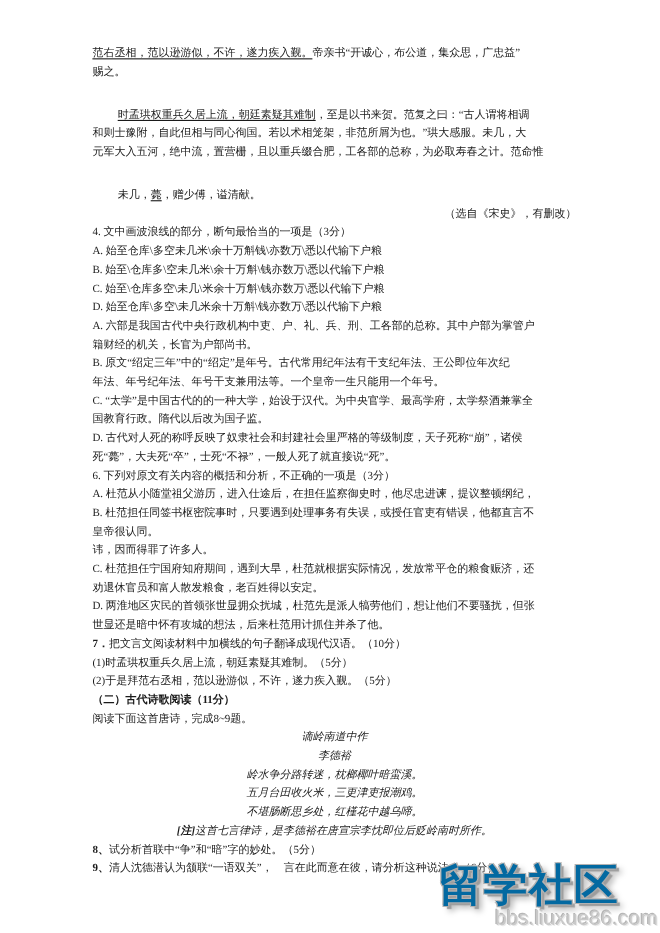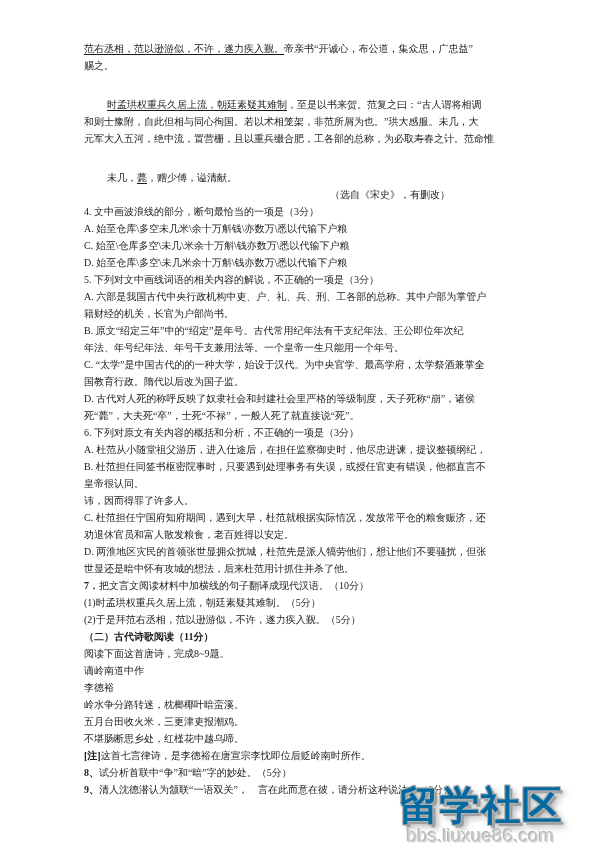--- a/index.html
+++ b/index.html
@@ -5,52 +5,52 @@
   *{box-sizing:border-box;}
   html,body{margin:0;padding:0;}
   body{
     width:600px;height:848px;position:relative;overflow:hidden;
     background:#ffffff;color:#1a1a1a;
     font-family:"Liberation Serif","DejaVu Serif",serif;
   }
   .doc{position:absolute;left:84px;top:40px;width:440px;}
   .line{font-size:10px;line-height:17px;height:17px;white-space:nowrap;}
   .ind{padding-left:23px;margin-top:22px;}
-  .ctr{}
-  .src{padding-left:246px;}
+  .ctr{text-align:center;font-style:italic;}
+  .src{padding-left:246px;text-align:right;}
   .u{text-decoration:underline;text-underline-offset:2px;text-decoration-thickness:1px;}
   .b{font-weight:bold;}
   .wm{position:absolute;right:2px;bottom:2px;width:235px;text-align:center;}
   .wm-brand{
     font-family:"Liberation Sans",sans-serif;font-weight:bold;
     font-size:40px;line-height:42px;letter-spacing:1px;color:#0369a1;
     text-shadow:-1px -1px 0 #b2b2b2,1px -1px 0 #b2b2b2,-1px 1px 0 #b2b2b2,
                 1px 1px 0 #a8a8a8,3px 3px 1px #9c9c9c,5px 5px 6px #a5a5a5;
   }
   .wm-url{
     font-family:"Liberation Sans",sans-serif;font-size:19px;line-height:20px;
-    color:#c9c9c9;text-shadow:1px 1px 0 #ededed,-1px -1px 0 #b5b5b5;
+    color:#c9c9c9;text-shadow:1px 1px 0 #ededed,-1px -1px 0 #b5b5b5;text-align:right;
   }
 </style>
 </head>
 <body>
 
 <div class="doc">
     <div class="line"><span class="u">范右丞相，范以逊游似，不许，遂力疾入觐。</span><span>帝亲书“开诚心，布公道，集众思，广忠益”</span></div>
     <div class="line"><span>赐之。</span></div>
     <div class="line ind"><span class="u">时孟珙权重兵久居上流，朝廷素疑其难制</span><span>，至是以书来贺。范复之曰：“古人谓将相调</span></div>
     <div class="line"><span>和则士豫附，自此但相与同心徇国。若以术相笼架，非范所屑为也。”珙大感服。未几，大</span></div>
     <div class="line"><span>元军大入五河，绝中流，置营栅，且以重兵缀合肥，工各部的总称，为必取寿春之计。范命惟</span></div>
     <div class="line ind"><span>未几，</span><span class="u">薨</span><span>，赠少傅，谥清献。</span></div>
     <div class="line src"><span>（选自《宋史》，有删改）</span></div>
     <div class="line"><span>4. 文中画波浪线的部分，断句最恰当的一项是（3分）</span></div>
     <div class="line"><span>A. 始至仓库\多空未几米\余十万斛钱\亦数万\悉以代输下户粮</span></div>
+    <div class="line"><span>B. 始至\仓库多\空未几米\余十万斛\钱亦数万\悉以代输下户粮</span></div>
     <div class="line"><span>C. 始至\仓库多空\未几\米余十万斛\钱亦数万\悉以代输下户粮</span></div>
     <div class="line"><span>D. 始至仓库\多空\未几米余十万斛\钱亦数万\悉以代输下户粮</span></div>
-    <div class="line"><span>5. 下列对文中画线词语的相关内容的解说，不正确的一项是（3分）</span></div>
     <div class="line"><span>A. 六部是我国古代中央行政机构中吏、户、礼、兵、刑、工各部的总称。其中户部为掌管户</span></div>
     <div class="line"><span>籍财经的机关，长官为户部尚书。</span></div>
     <div class="line"><span>B. 原文“绍定三年”中的“绍定”是年号。古代常用纪年法有干支纪年法、王公即位年次纪</span></div>
     <div class="line"><span>年法、年号纪年法、年号干支兼用法等。一个皇帝一生只能用一个年号。</span></div>
     <div class="line"><span>C. “太学”是中国古代的的一种大学，始设于汉代。为中央官学、最高学府，太学祭酒兼掌全</span></div>
     <div class="line"><span>国教育行政。隋代以后改为国子监。</span></div>
     <div class="line"><span>D. 古代对人死的称呼反映了奴隶社会和封建社会里严格的等级制度，天子死称“崩”，诸侯</span></div>
     <div class="line"><span>死“薨”，大夫死“卒”，士死“不禄”，一般人死了就直接说“死”。</span></div>
     <div class="line"><span>6. 下列对原文有关内容的概括和分析，不正确的一项是（3分）</span></div>
     <div class="line"><span>A. 杜范从小随堂祖父游历，进入仕途后，在担任监察御史时，他尽忠进谏，提议整顿纲纪，</span></div>

